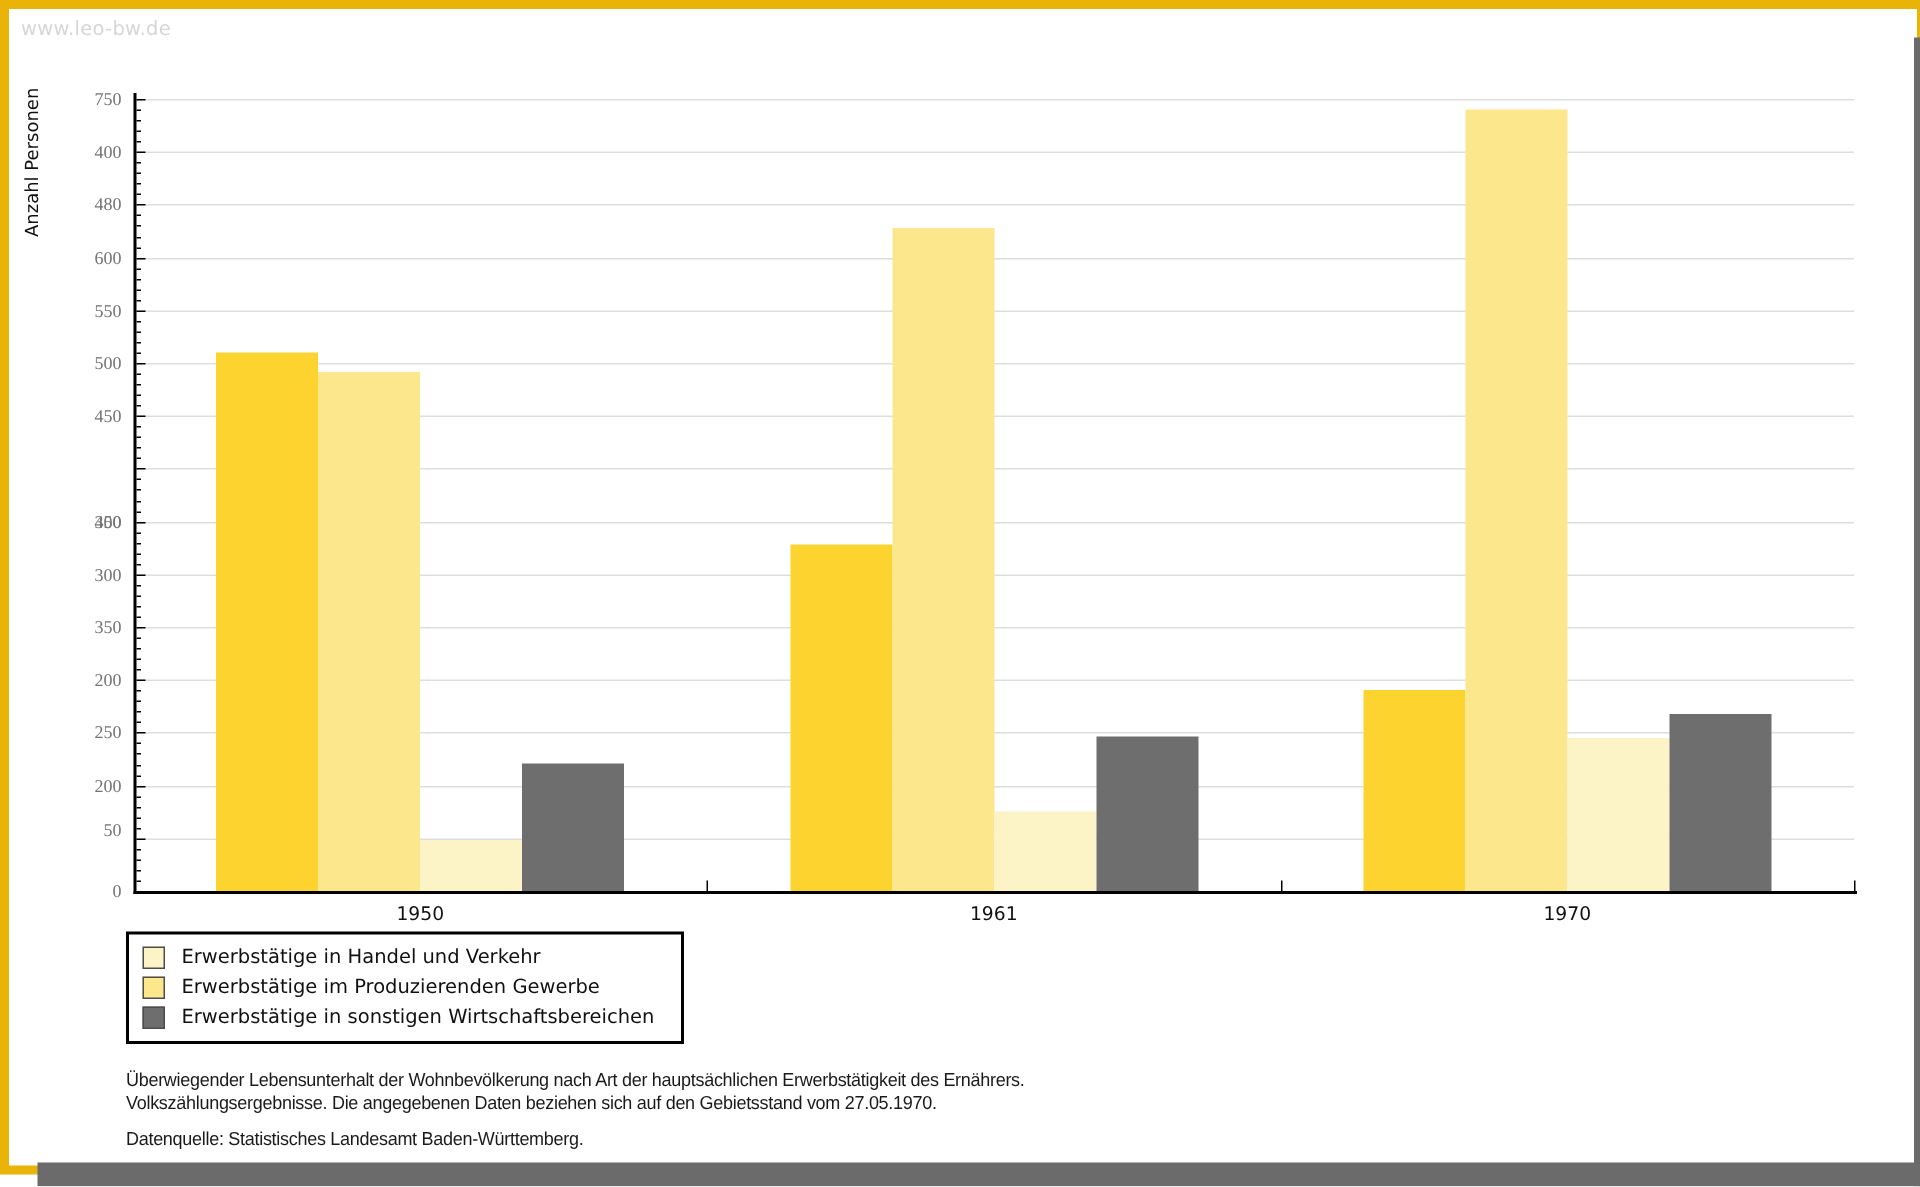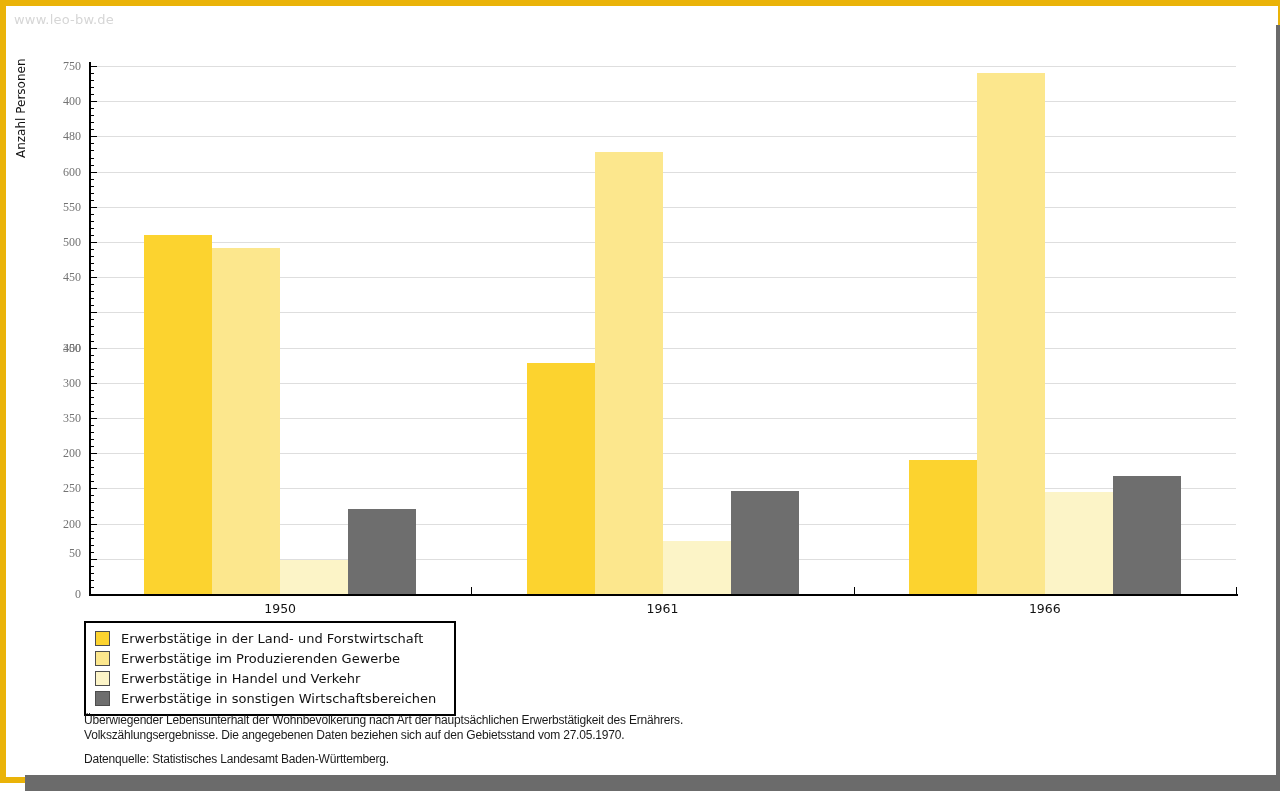--- a/index.html
+++ b/index.html
@@ -151,39 +151,35 @@
         <div class="bar" style="left: 520.5px; top: 357.088px; width: 68px; height: 230.912px; background: rgb(252, 211, 47);"></div>
         <div class="bar" style="left: 588.5px; top: 145.888px; width: 68px; height: 442.112px; background: rgb(252, 231, 141);"></div>
         <div class="bar" style="left: 656.5px; top: 535.2px; width: 68px; height: 52.8px; background: rgb(252, 244, 199);"></div>
         <div class="bar" style="left: 724.5px; top: 485.216px; width: 68px; height: 102.784px; background: rgb(110, 110, 110);"></div>
         <div class="xtick-label" style="left: 611.5px; top: 595px;">1961</div>
         <div class="xtick" style="left: 465.333px; top: 581px;"></div>
         <div class="bar" style="left: 902.833px; top: 453.536px; width: 68px; height: 134.464px; background: rgb(252, 211, 47);"></div>
         <div class="bar" style="left: 970.833px; top: 67.04px; width: 68px; height: 520.96px; background: rgb(252, 231, 141);"></div>
         <div class="bar" style="left: 1038.83px; top: 485.92px; width: 68px; height: 102.08px; background: rgb(252, 244, 199);"></div>
         <div class="bar" style="left: 1106.83px; top: 469.728px; width: 68px; height: 118.272px; background: rgb(110, 110, 110);"></div>
-        <div class="xtick-label" style="left: 993.833px; top: 595px;">1966</div>
+        <div class="xtick-label" style="left: 993.833px; top: 595px;">1970</div>
         <div class="xtick" style="left: 847.667px; top: 581px;"></div>
         <div class="xtick" style="left: 1230px; top: 581px;"></div>
       </div>
     <div class="y-axis-line"></div>
     <div class="x-axis-line"></div>
 
     <div id="legend">
       <div class="legend-item">
-        <span class="legend-swatch" style="background: rgb(252, 211, 47);"></span>
-        <span class="legend-label">Erwerbstätige in der Land- und Forstwirtschaft</span>
+        <span class="legend-swatch" style="background: rgb(252, 244, 199);"></span>
+        <span class="legend-label">Erwerbstätige in Handel und Verkehr</span>
       </div>
       <div class="legend-item">
         <span class="legend-swatch" style="background: rgb(252, 231, 141);"></span>
         <span class="legend-label">Erwerbstätige im Produzierenden Gewerbe</span>
-      </div>
-      <div class="legend-item">
-        <span class="legend-swatch" style="background: rgb(252, 244, 199);"></span>
-        <span class="legend-label">Erwerbstätige in Handel und Verkehr</span>
       </div>
       <div class="legend-item">
         <span class="legend-swatch" style="background: rgb(110, 110, 110);"></span>
         <span class="legend-label">Erwerbstätige in sonstigen Wirtschaftsbereichen</span>
       </div>
     </div>
 
     <div id="footnotes">
       <div class="footnote-line">Überwiegender Lebensunterhalt der Wohnbevölkerung nach Art der hauptsächlichen Erwerbstätigkeit des Ernährers.</div>
       <div class="footnote-line">Volkszählungsergebnisse. Die angegebenen Daten beziehen sich auf den Gebietsstand vom 27.05.1970.</div>

